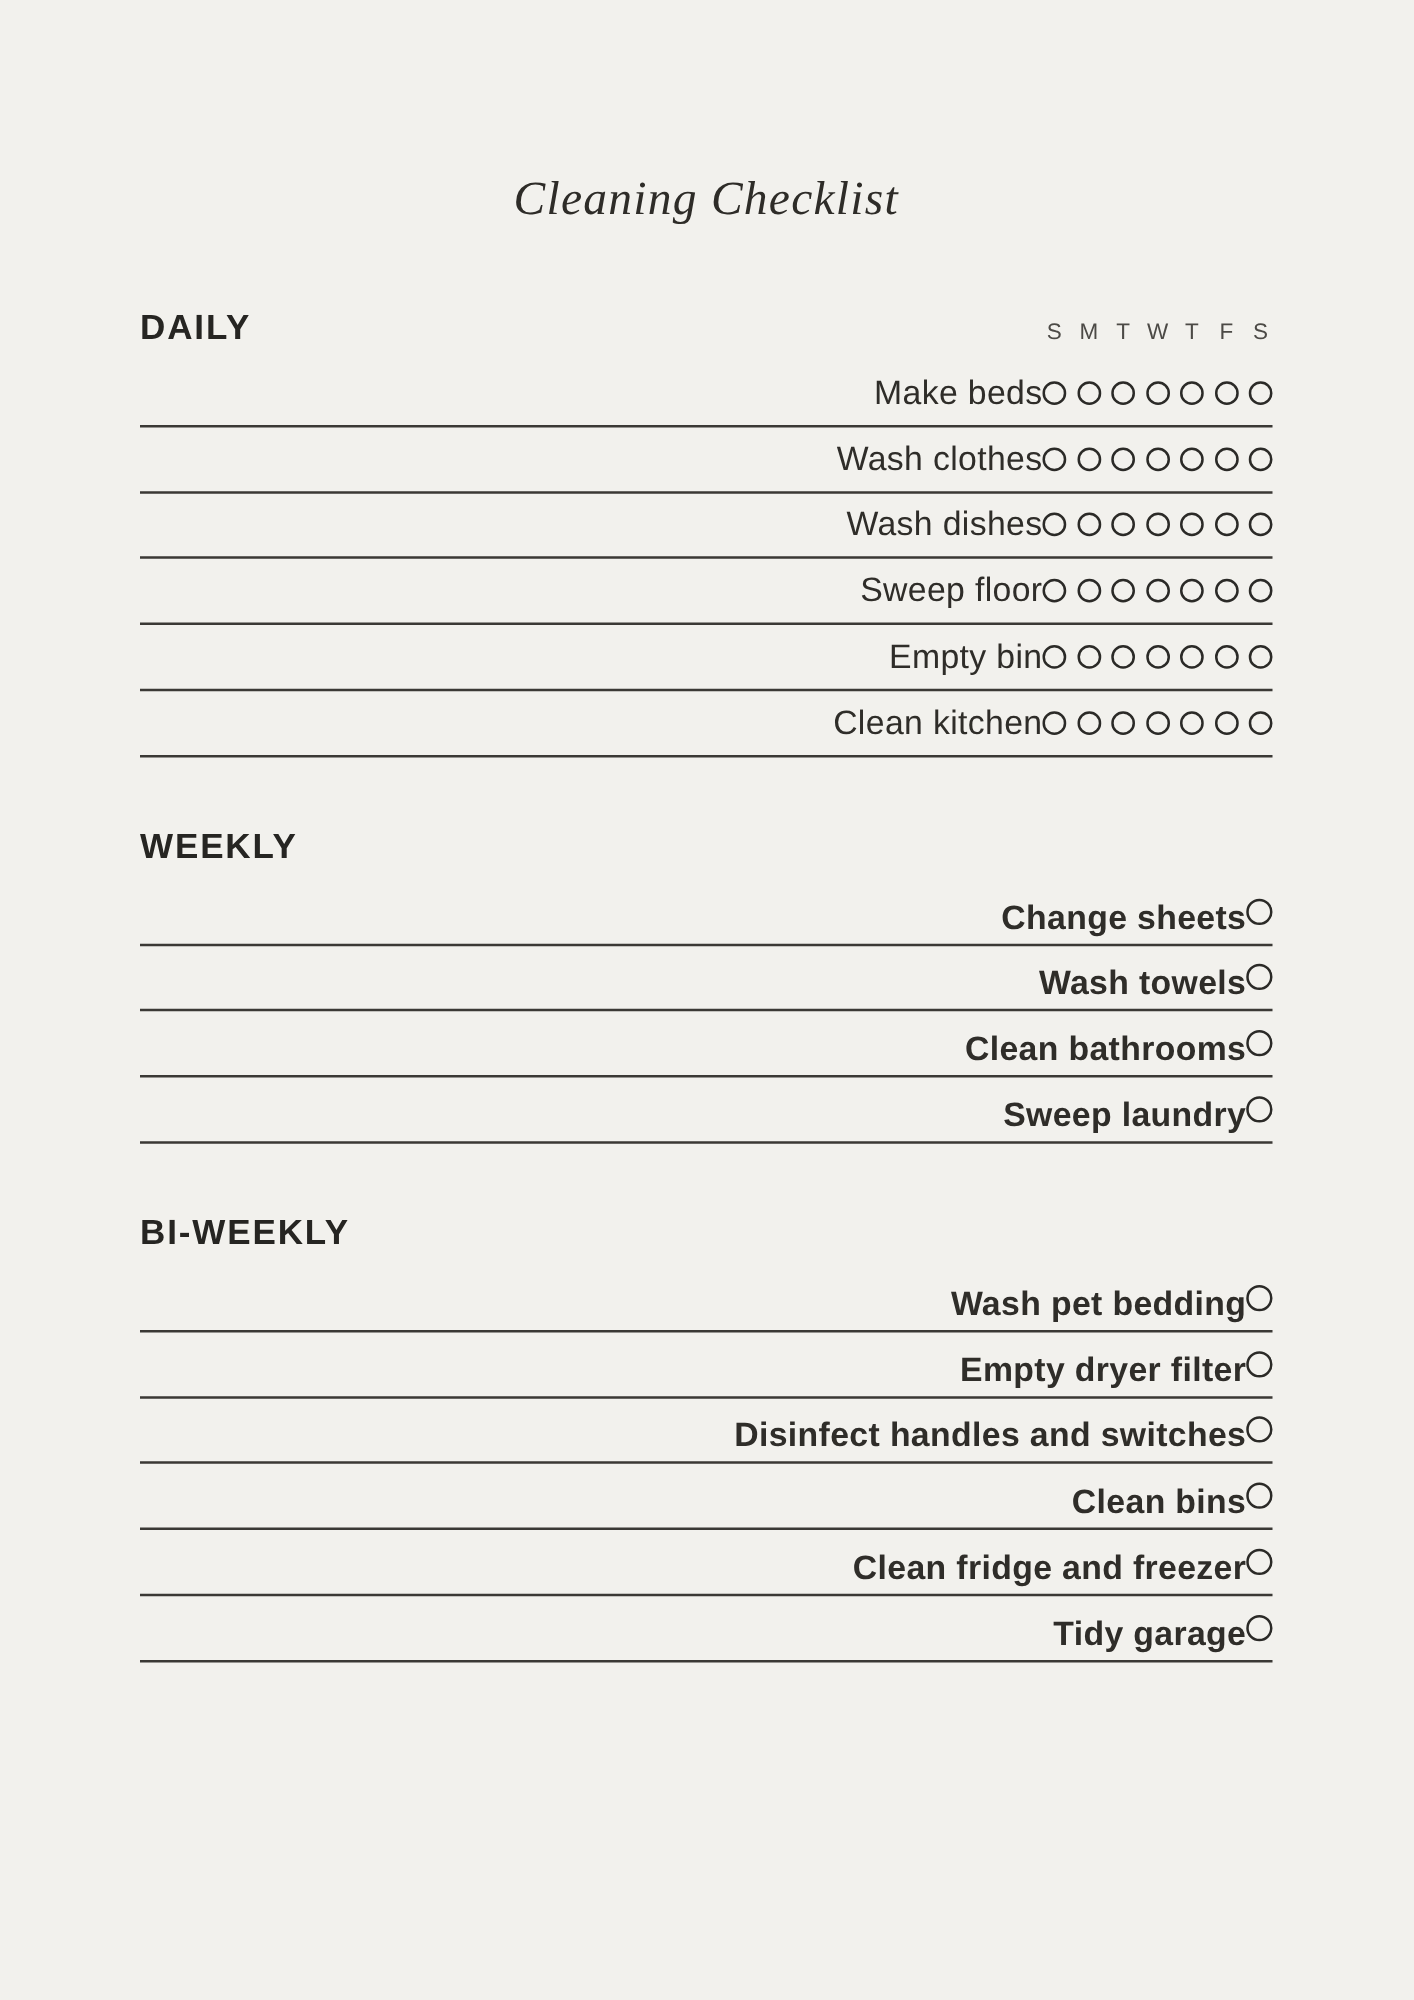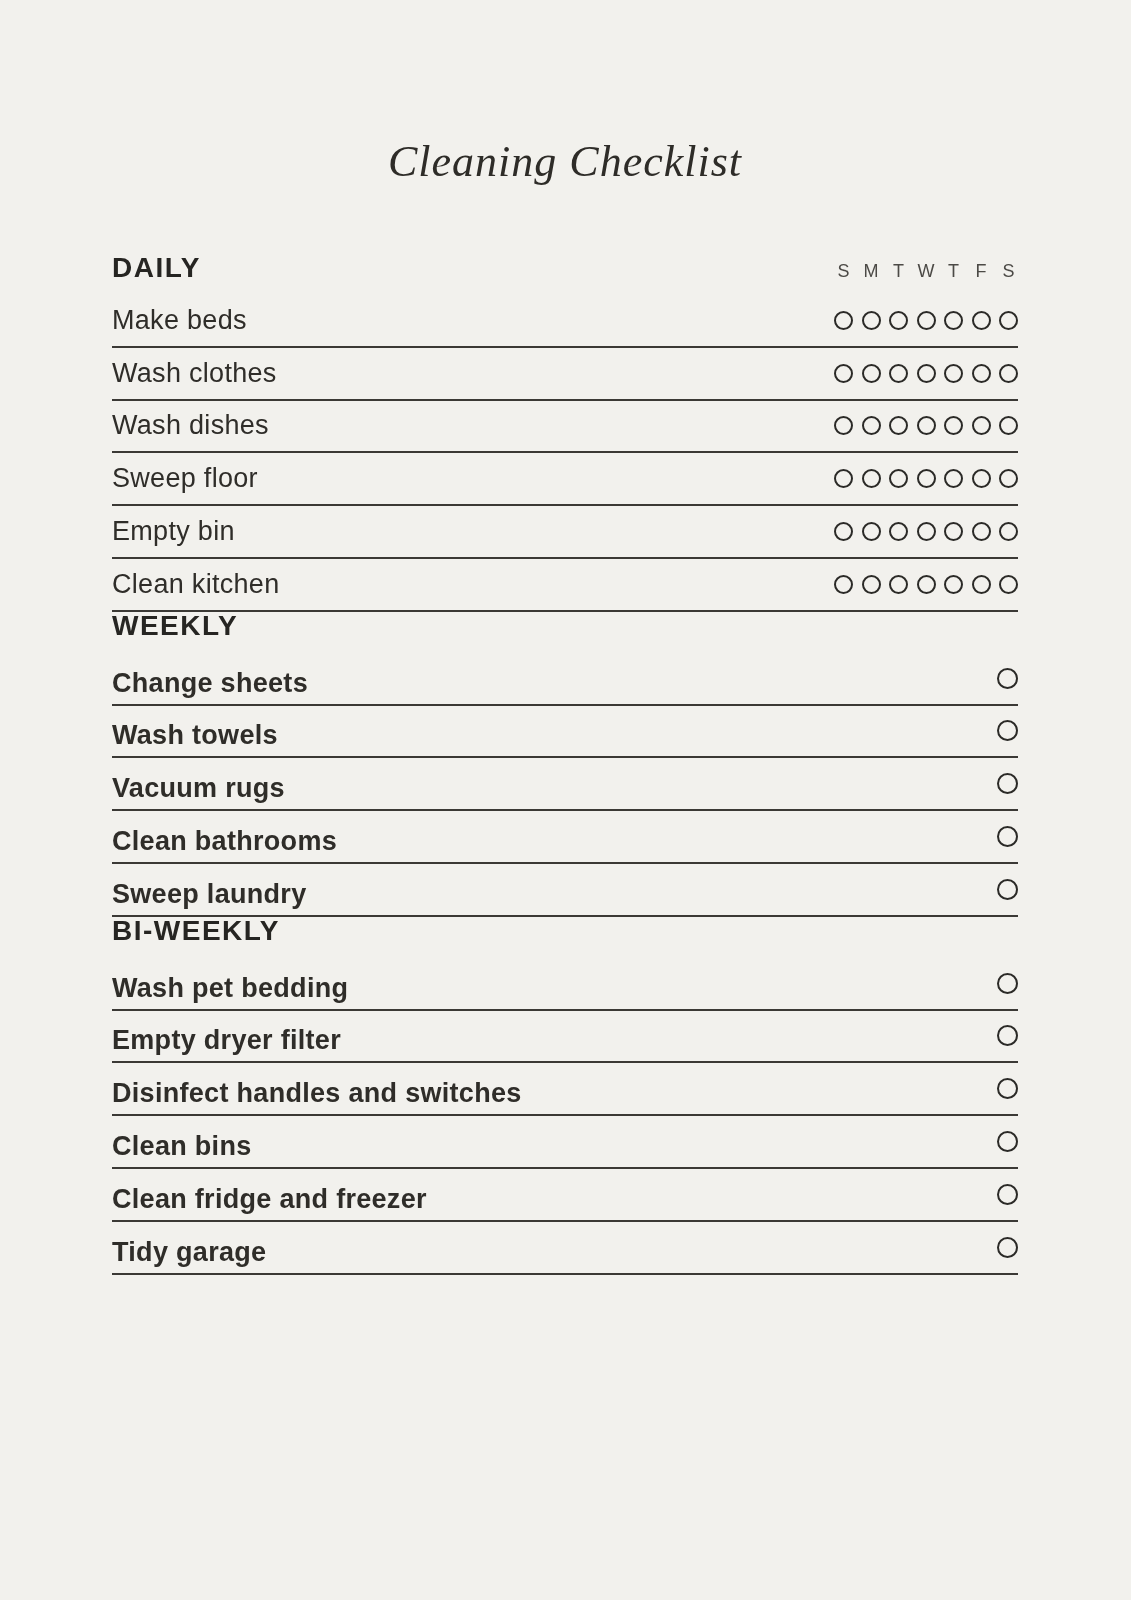--- a/index.html
+++ b/index.html
@@ -21,26 +21,26 @@
   .page{
     width:1131px;height:1600px;
     padding:0 113px 0 112px;
   }
   .title{
     margin-top:140px;
     text-align:center;
     font-family:"Liberation Serif", serif;
     font-style:italic;
     font-weight:400;
-    font-size:44px;
+    font-size:38px;
     line-height:1;
     letter-spacing:1px;
     color:var(--title);
   }
-  section.checklist-section{}
+  section.checklist-section{margin-top:57px;}
   section.checklist-section:first-of-type{margin-top:70px;}
   .head{
     display:flex;
     justify-content:space-between;
     align-items:baseline;
     height:28px;
   }
   .sec-label{
     font-size:28px;
     line-height:1;
@@ -59,21 +59,21 @@
     font-size:18px;
     line-height:1;
     letter-spacing:0;
     color:var(--day);
   }
   .rows{margin-top:13px;}
   .row{
     height:52.8px;
     border-bottom:2px solid var(--line);
     display:flex;
-    justify-content:space-between;
+    justify-content:flex-end;
     align-items:center;
   }
   .task{
     font-size:27px;
     letter-spacing:0.3px;
     color:var(--text);
     white-space:nowrap;
   }
   section.single .task{transform:translateY(5px);font-weight:bold;}
   .circles{display:flex;gap:8.5px;align-items:center;}
@@ -193,26 +193,20 @@
               <span class="dot lg"></span>
             </span>
           </div>
           <div class="row">
             <span class="task">Wash towels</span>
             <span class="circles">
               <span class="dot lg"></span>
             </span>
           </div>
           <div class="row">
-            <span class="task">Vacuum rugs</span>
-            <span class="circles">
-              <span class="dot lg"></span>
-            </span>
-          </div>
-          <div class="row">
             <span class="task">Clean bathrooms</span>
             <span class="circles">
               <span class="dot lg"></span>
             </span>
           </div>
           <div class="row">
             <span class="task">Sweep laundry</span>
             <span class="circles">
               <span class="dot lg"></span>
             </span>

